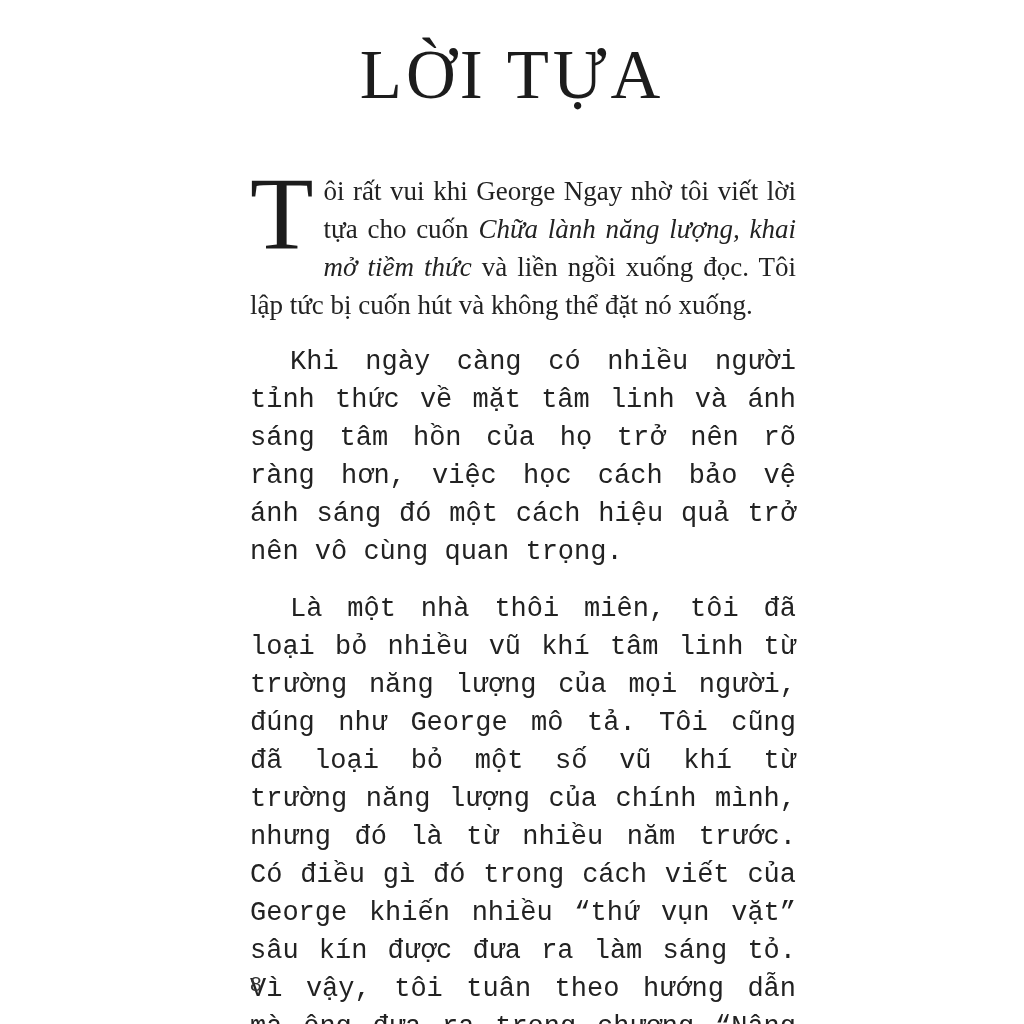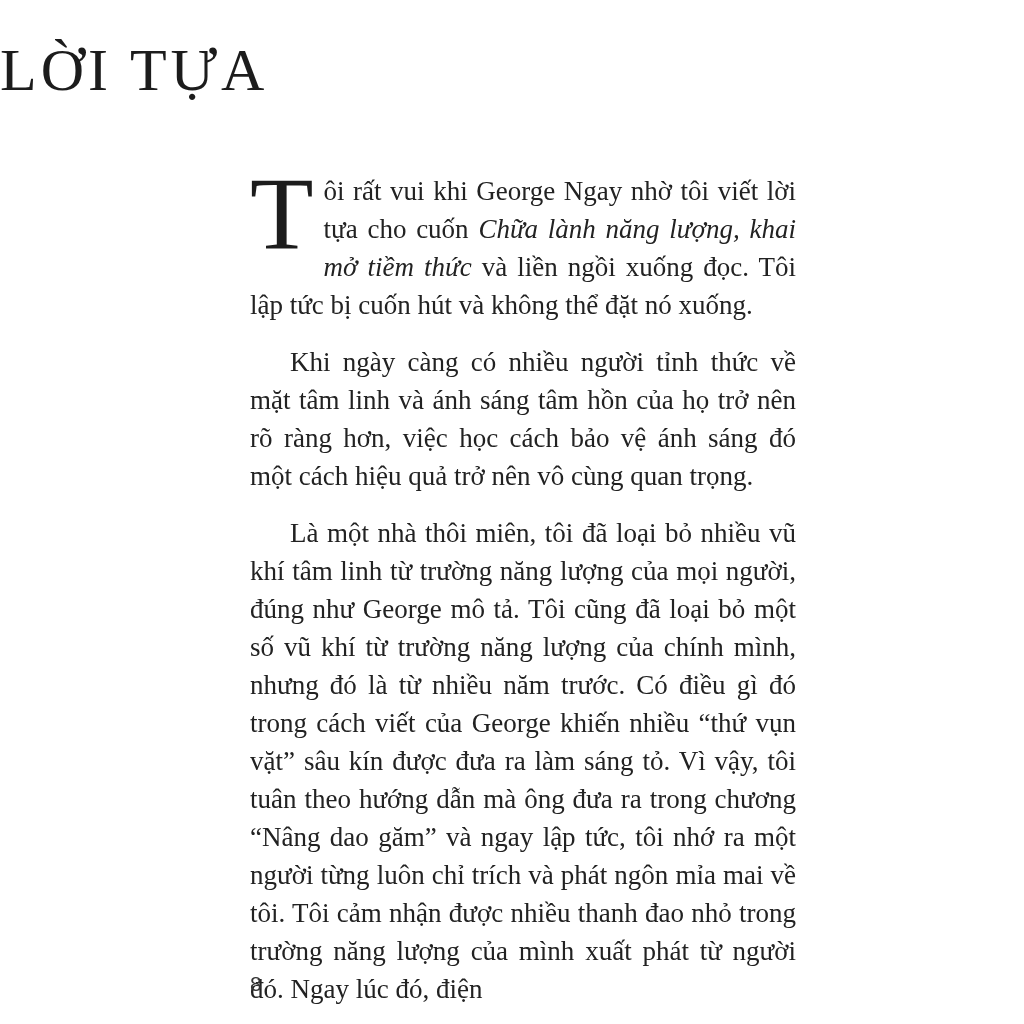--- a/index.html
+++ b/index.html
@@ -14,42 +14,43 @@
     position: relative;
     width: 1024px;
     height: 1024px;
     background: #ffffff;
   }
   .chapter-title {
     position: absolute;
     top: 36px;
     left: 0;
     width: 100%;
-    text-align: left;
+    text-align: center;
     font-family: "Liberation Serif", serif;
-    font-size: 60px;
+    font-size: 69px;
     font-weight: 500;
     letter-spacing: 4px;
     color: #1c1c1c;
   }
   .body-text {
     position: absolute;
     left: 250px;
     top: 172px;
     width: 546px;
     font-size: 27px;
     line-height: 38px;
     text-align: justify;
     color: #222222;
   }
   .body-text p {
     margin-bottom: 19px;
   }
   .body-text p.indent {
     text-indent: 40px;
+    font-family: Liberation Mono, monospace;
   }
   .dropcap {
     float: left;
     font-size: 104px;
     line-height: 78px;
     padding-right: 10px;
     margin-top: 3px;
     color: #1c1c1c;
     font-family: "Liberation Serif", serif;
   }

